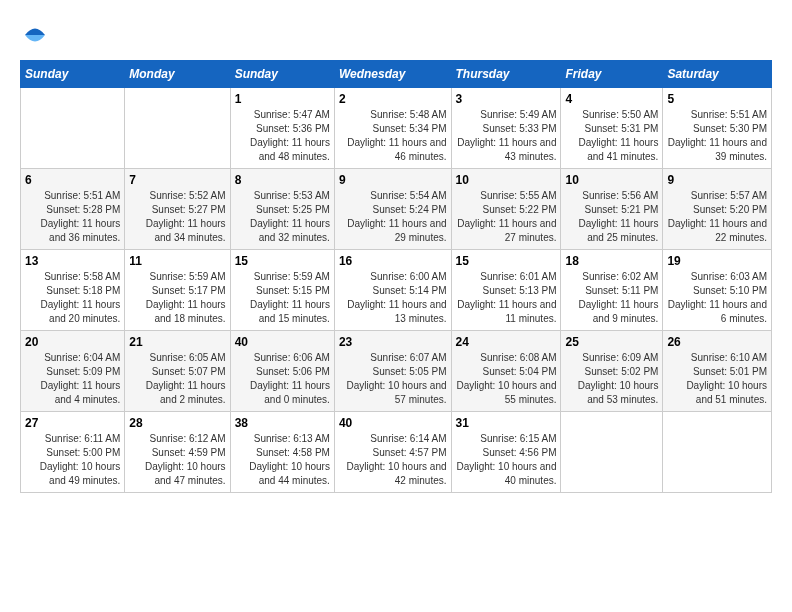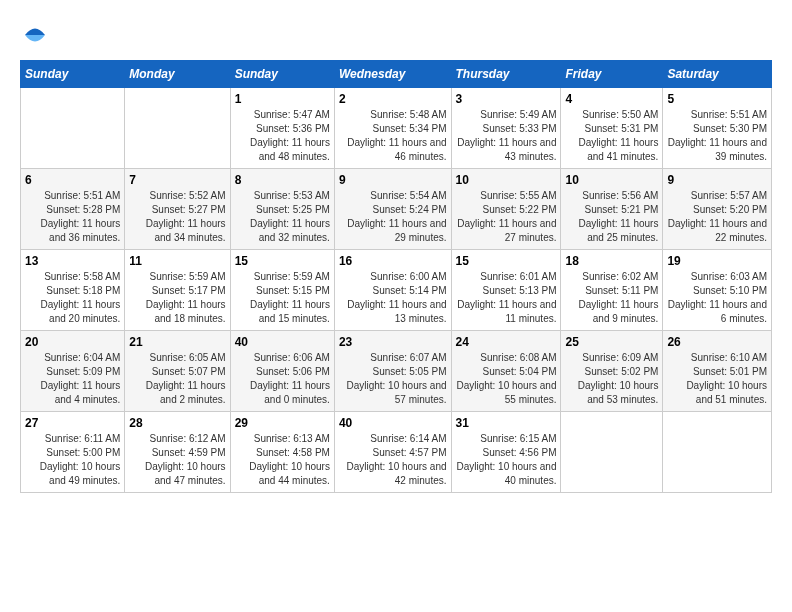--- a/index.html
+++ b/index.html
@@ -236,21 +236,21 @@
       <tr>
         <td>
           <span class="day-num">27</span>
           <div class="day-info">Sunrise: 6:11 AM<br>Sunset: 5:00 PM<br>Daylight: 10 hours and 49 minutes.</div>
         </td>
         <td>
           <span class="day-num">28</span>
           <div class="day-info">Sunrise: 6:12 AM<br>Sunset: 4:59 PM<br>Daylight: 10 hours and 47 minutes.</div>
         </td>
         <td>
-          <span class="day-num">29</span>
+          <span class="day-num">38</span>
           <div class="day-info">Sunrise: 6:13 AM<br>Sunset: 4:58 PM<br>Daylight: 10 hours and 44 minutes.</div>
         </td>
         <td>
           <span class="day-num">40</span>
           <div class="day-info">Sunrise: 6:14 AM<br>Sunset: 4:57 PM<br>Daylight: 10 hours and 42 minutes.</div>
         </td>
         <td>
           <span class="day-num">31</span>
           <div class="day-info">Sunrise: 6:15 AM<br>Sunset: 4:56 PM<br>Daylight: 10 hours and 40 minutes.</div>
         </td>

